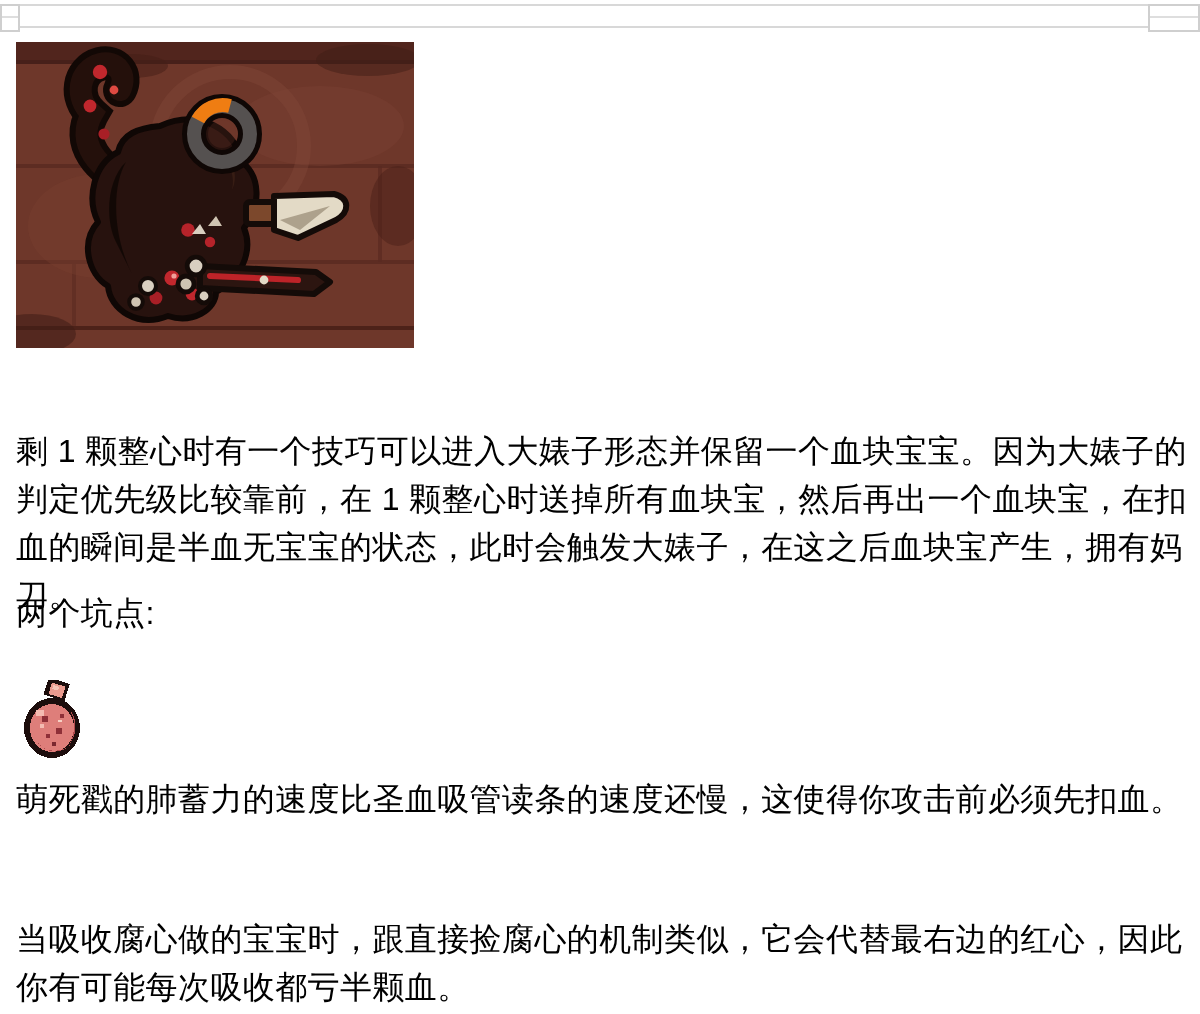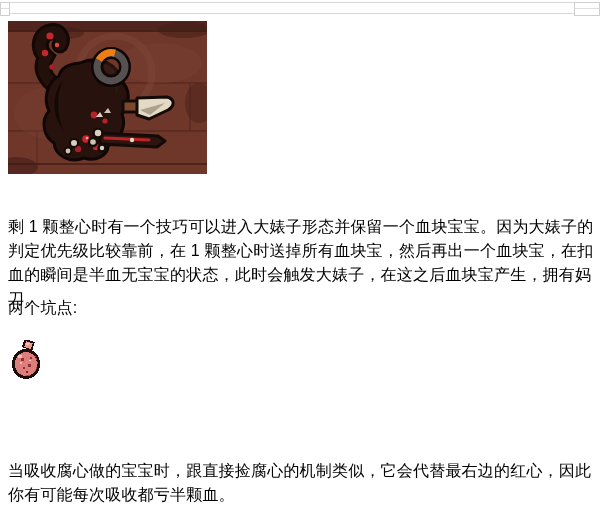--- a/index.html
+++ b/index.html
@@ -144,15 +144,16 @@
       <rect x="13" y="27" width="2" height="2" fill="#8e3038"></rect>
       <rect x="20" y="17" width="2" height="2" fill="#8e3038"></rect>
       <rect x="16" y="31" width="2" height="2" fill="#7a2830"></rect>
 
       <rect x="8" y="15" width="4" height="3" fill="#f4bcb2"></rect>
       <rect x="10" y="22" width="2" height="2" fill="#f4bcb2"></rect>
       <rect x="19" y="20" width="2" height="1" fill="#f7d0c4"></rect>
     </svg>
   </div>
 
+  <p class="para p3">萌死戳的肺蓄力的速度比圣血吸管读条的速度还慢，这使得你攻击前必须先扣血。</p>
   <p class="para p4">当吸收腐心做的宝宝时，跟直接捡腐心的机制类似，它会代替最右边的红心，因此你有可能每次吸收都亏半颗血。</p>
 
 </div>
 
 </body></html>

